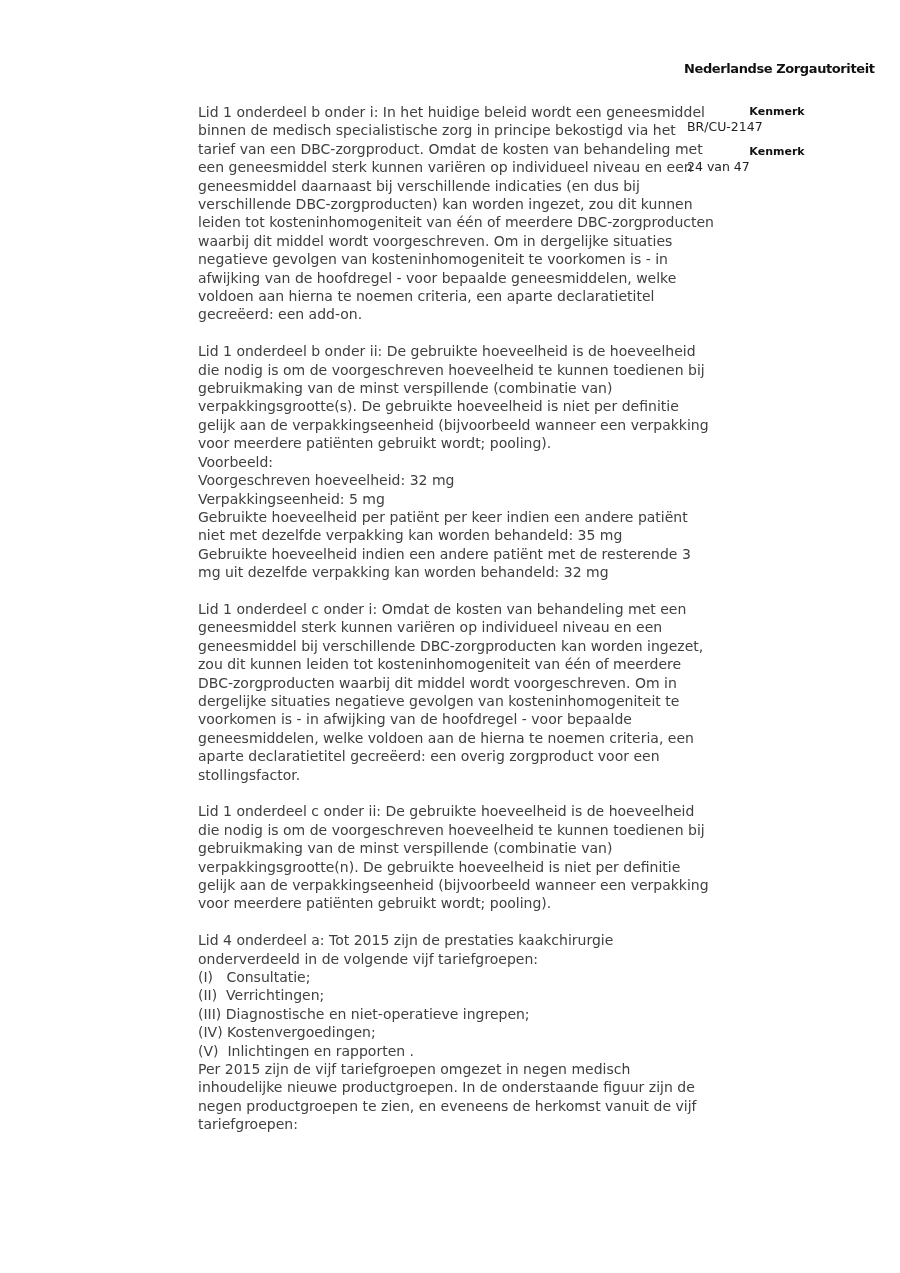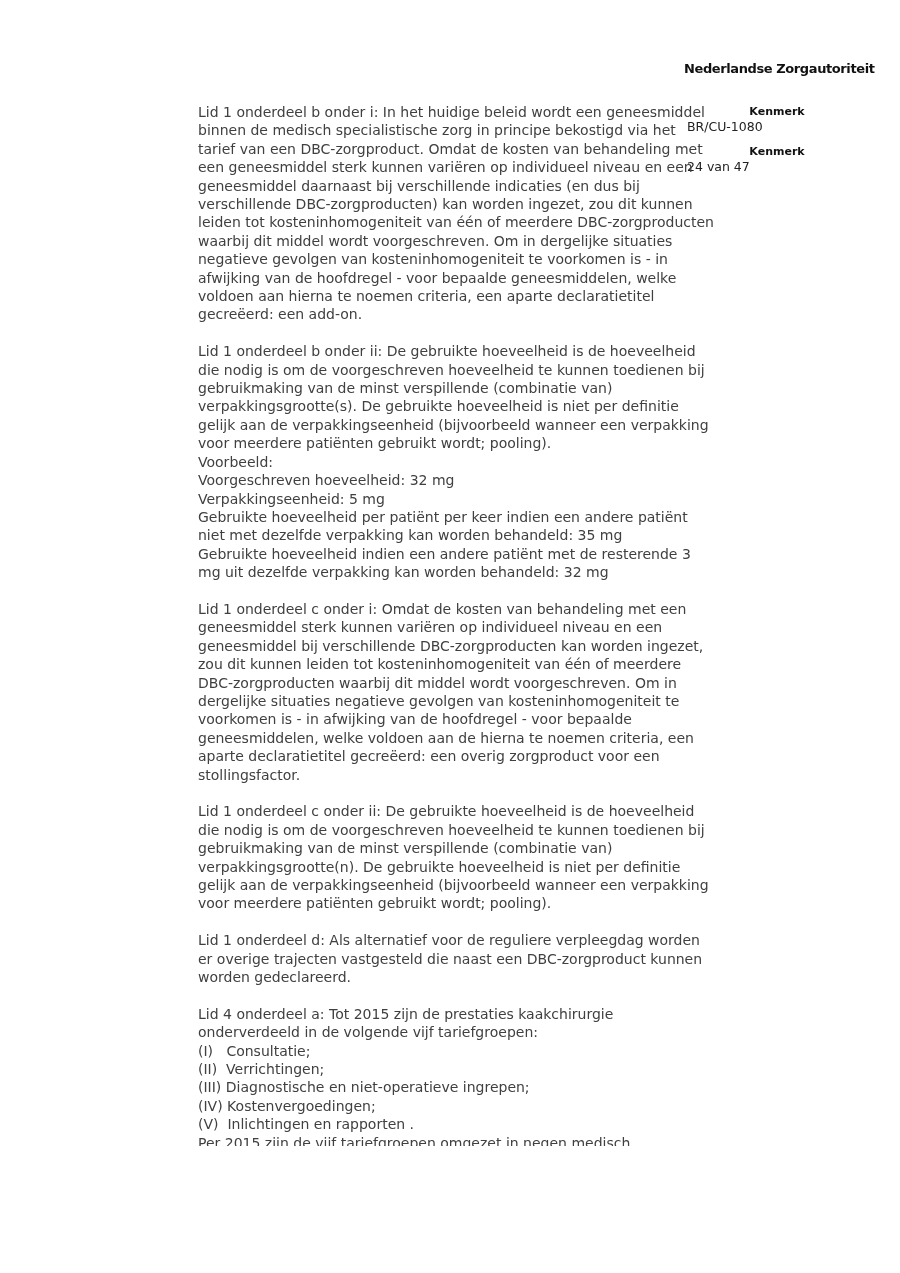--- a/index.html
+++ b/index.html
@@ -63,21 +63,21 @@
 </style>
 </head>
 <body>
 
 <div class="page">
 
   <div class="org-wordmark">Nederlandse Zorgautoriteit</div>
 
   <div class="meta-block">
     <div class="meta-label">Kenmerk</div>
-    <div class="meta-value">BR/CU-1080</div>
+    <div class="meta-value">BR/CU-2147</div>
     <div class="meta-label">Kenmerk</div>
     <div class="meta-value">24 van 47</div>
   </div>
 
   <div class="content">
     <p>Lid 1 onderdeel b onder i: In het huidige beleid wordt een geneesmiddel
 binnen de medisch specialistische zorg in principe bekostigd via het
 tarief van een DBC-zorgproduct. Omdat de kosten van behandeling met
 een geneesmiddel sterk kunnen variëren op individueel niveau en een
 geneesmiddel daarnaast bij verschillende indicaties (en dus bij
@@ -110,23 +110,20 @@
 voorkomen is - in afwijking van de hoofdregel - voor bepaalde
 geneesmiddelen, welke voldoen aan de hierna te noemen criteria, een
 aparte declaratietitel gecreëerd: een overig zorgproduct voor een
 stollingsfactor.</p>
     <p>Lid 1 onderdeel c onder ii: De gebruikte hoeveelheid is de hoeveelheid
 die nodig is om de voorgeschreven hoeveelheid te kunnen toedienen bij
 gebruikmaking van de minst verspillende (combinatie van)
 verpakkingsgrootte(n). De gebruikte hoeveelheid is niet per definitie
 gelijk aan de verpakkingseenheid (bijvoorbeeld wanneer een verpakking
 voor meerdere patiënten gebruikt wordt; pooling).</p>
-    <p>Lid 1 onderdeel d: Als alternatief voor de reguliere verpleegdag worden
-er overige trajecten vastgesteld die naast een DBC-zorgproduct kunnen
-worden gedeclareerd.</p>
     <p>Lid 4 onderdeel a: Tot 2015 zijn de prestaties kaakchirurgie
 onderverdeeld in de volgende vijf tariefgroepen:
 (I)   Consultatie;
 (II)  Verrichtingen;
 (III) Diagnostische en niet-operatieve ingrepen;
 (IV) Kostenvergoedingen;
 (V)  Inlichtingen en rapporten .
 Per 2015 zijn de vijf tariefgroepen omgezet in negen medisch
 inhoudelijke nieuwe productgroepen. In de onderstaande figuur zijn de
 negen productgroepen te zien, en eveneens de herkomst vanuit de vijf

